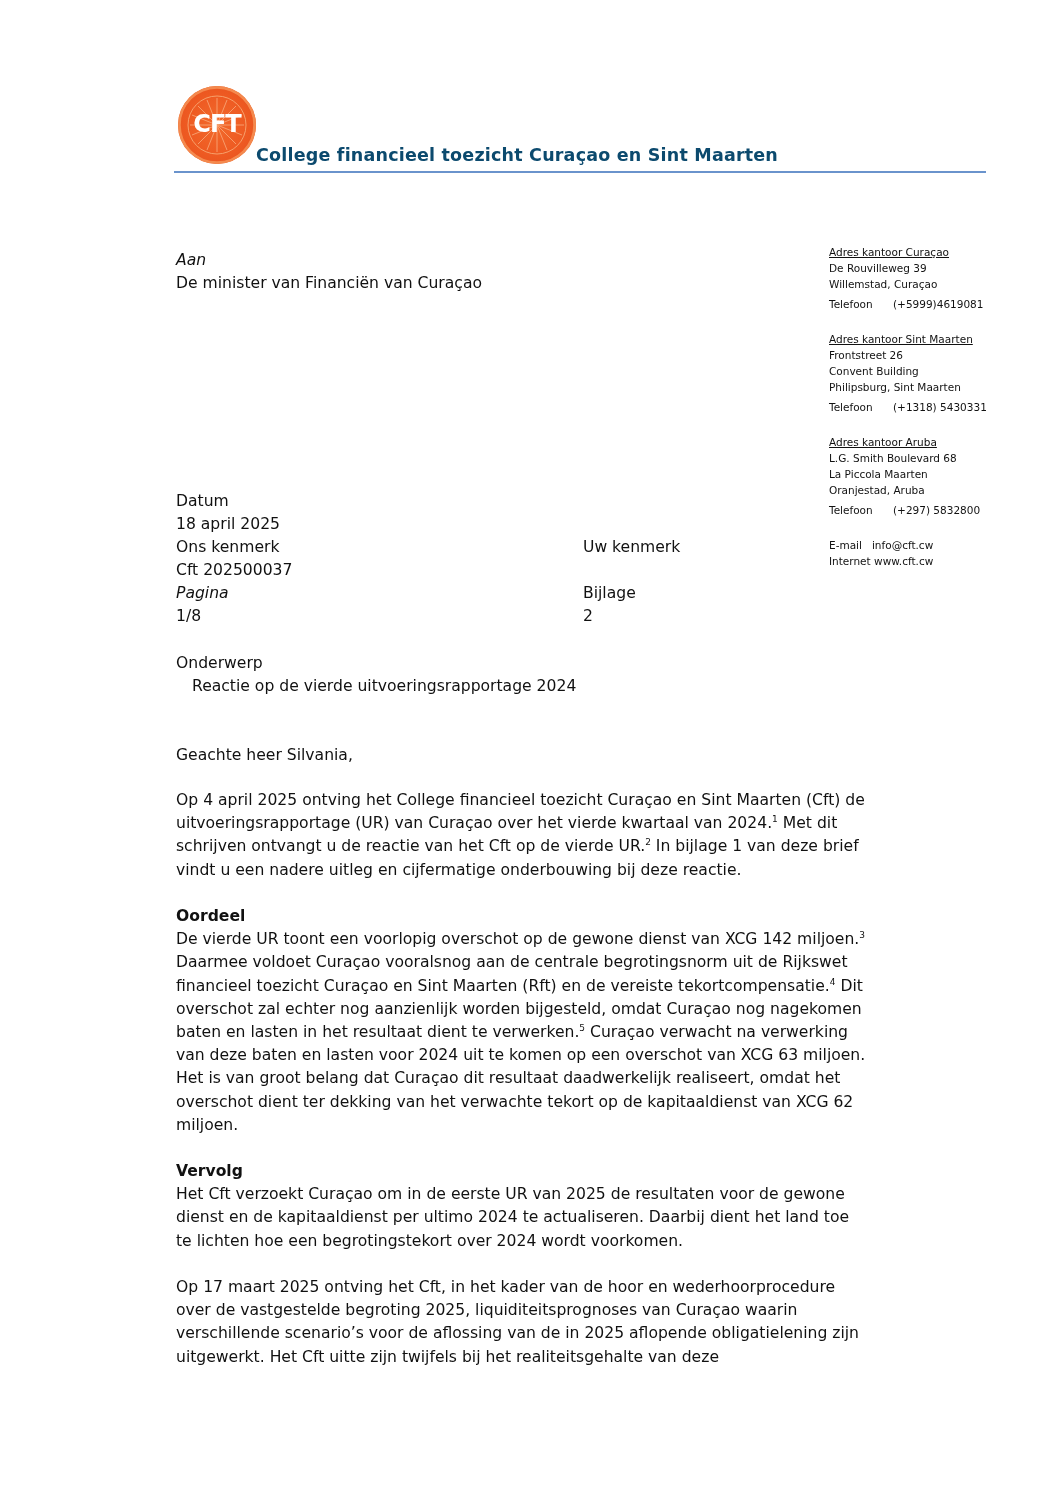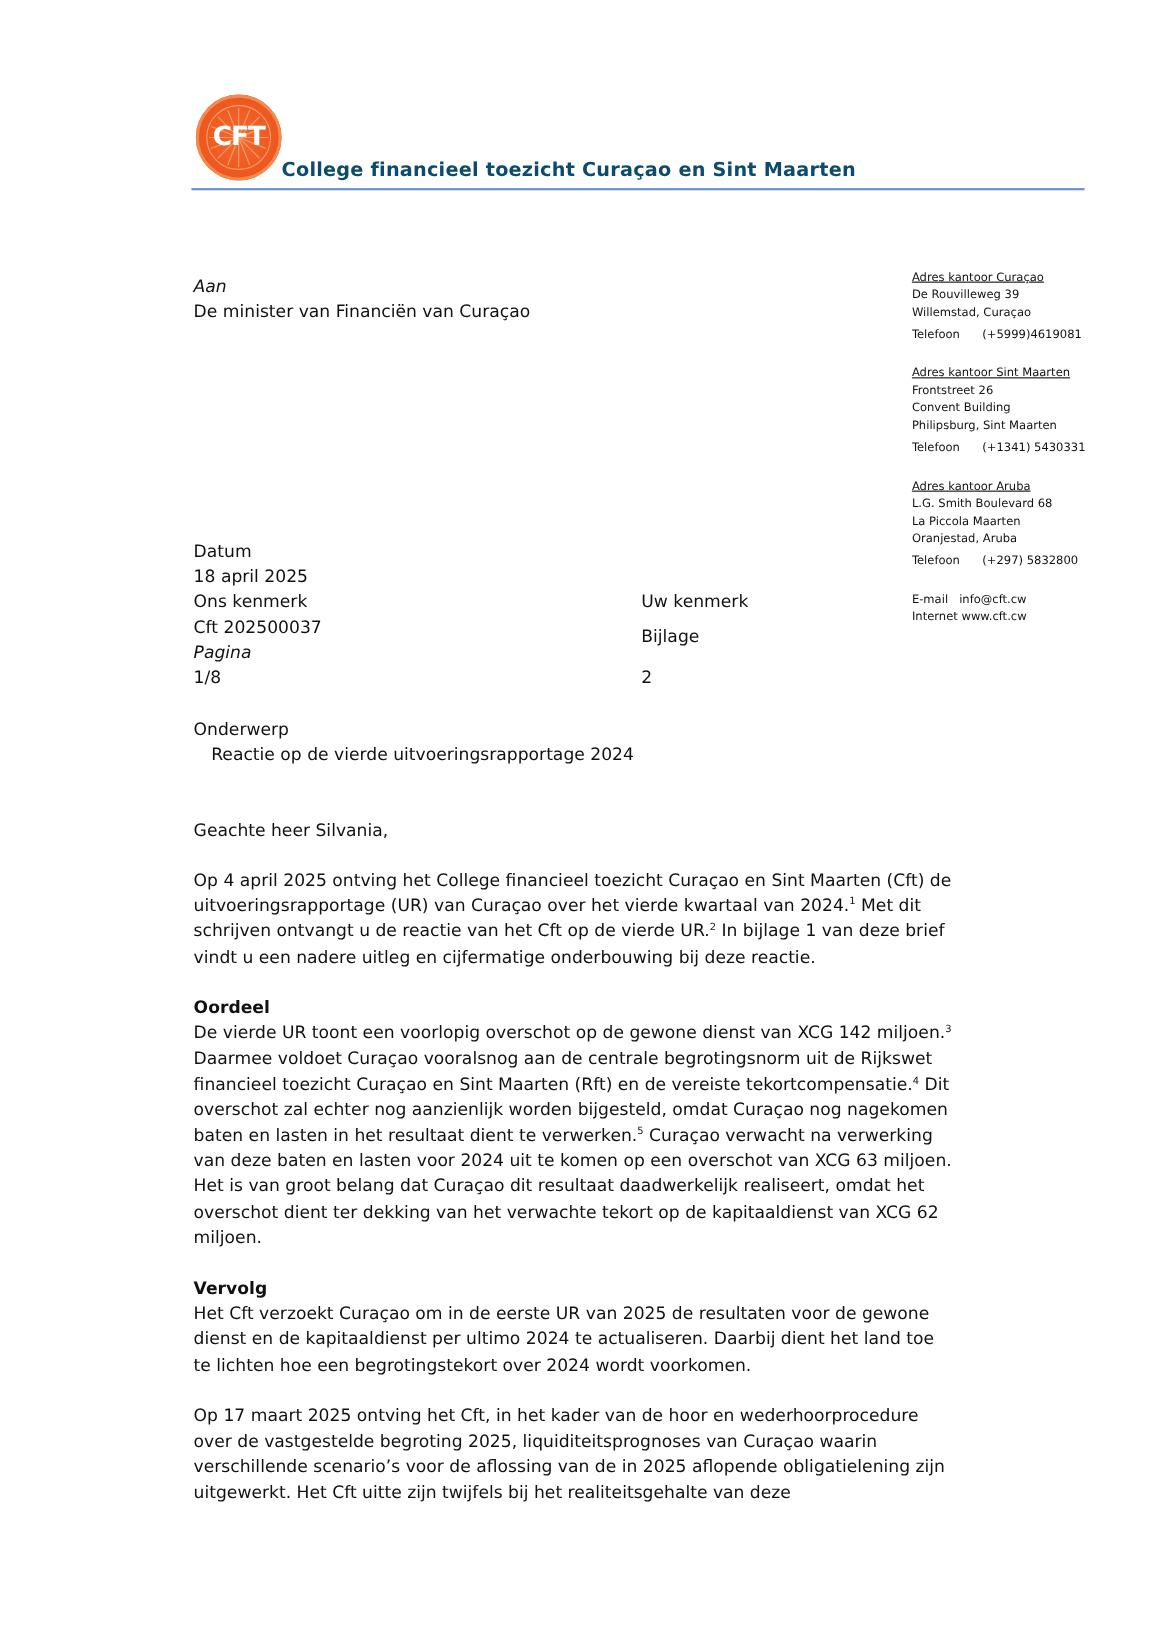--- a/index.html
+++ b/index.html
@@ -63,21 +63,21 @@
     <span class="lab">Telefoon</span><span>(+5999)4619081</span>
   </div>
 </div>
 
 <div class="abs side" style="top:331px;">
   <div class="u">Adres kantoor Sint Maarten</div>
   <div>Frontstreet 26</div>
   <div>Convent Building</div>
   <div>Philipsburg, Sint Maarten</div>
   <div class="tel">
-    <span class="lab">Telefoon</span><span>(+1341) 5430331</span>
+    <span class="lab">Telefoon</span><span>(+1318) 5430331</span>
   </div>
 </div>
 
 <div class="abs side" style="top:434px;">
   <div class="u">Adres kantoor Aruba</div>
   <div>L.G. Smith Boulevard 68</div>
   <div>La Piccola Maarten</div>
   <div>Oranjestad, Aruba</div>
   <div class="tel">
     <span class="lab">Telefoon</span><span>(+297) 5832800</span>
@@ -93,21 +93,21 @@
   </div>
 </div>
 
 <div class="abs t" style="left:176px;top:490px;">Datum</div>
 <div class="abs t" style="left:176px;top:513px;">18 april 2025</div>
 <div class="abs t" style="left:176px;top:536px;">Ons kenmerk</div>
 <div class="abs t" style="left:583px;top:536px;">Uw kenmerk</div>
 <div class="abs t" style="left:176px;top:559px;">Cft 202500037</div>
 <div class="abs t" style="left:583px;top:559px;"></div>
 <div class="abs t" style="left:176px;top:582px;font-style:italic;">Pagina</div>
-<div class="abs t" style="left:583px;top:568px;">Bijlage</div>
+<div class="abs t" style="left:583px;top:582px;">Bijlage</div>
 <div class="abs t" style="left:176px;top:605px;">1/8</div>
 <div class="abs t" style="left:583px;top:605px;">2</div>
 
 <div class="abs t" style="left:176px;top:652px;">Onderwerp</div>
 <div class="abs t" style="left:192px;top:675px;">Reactie op de vierde uitvoeringsrapportage 2024</div>
 
 <div class="abs t" style="left:176px;top:744px;">Geachte heer Silvania,</div>
 
 <div class="abs para" style="top:789px;">
   <span class="line"><span>Op 4 april 2025 ontving het College financieel toezicht Curaçao en Sint Maarten (Cft) de</span></span>

